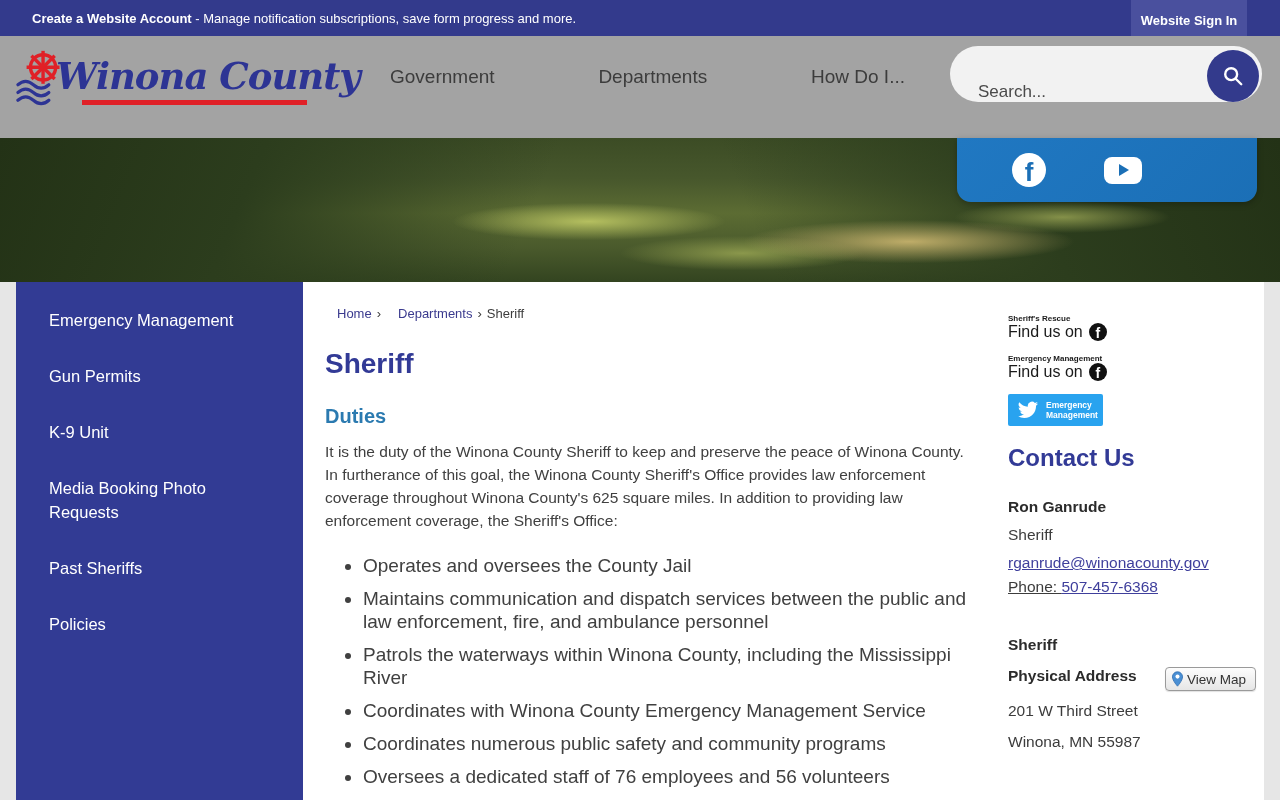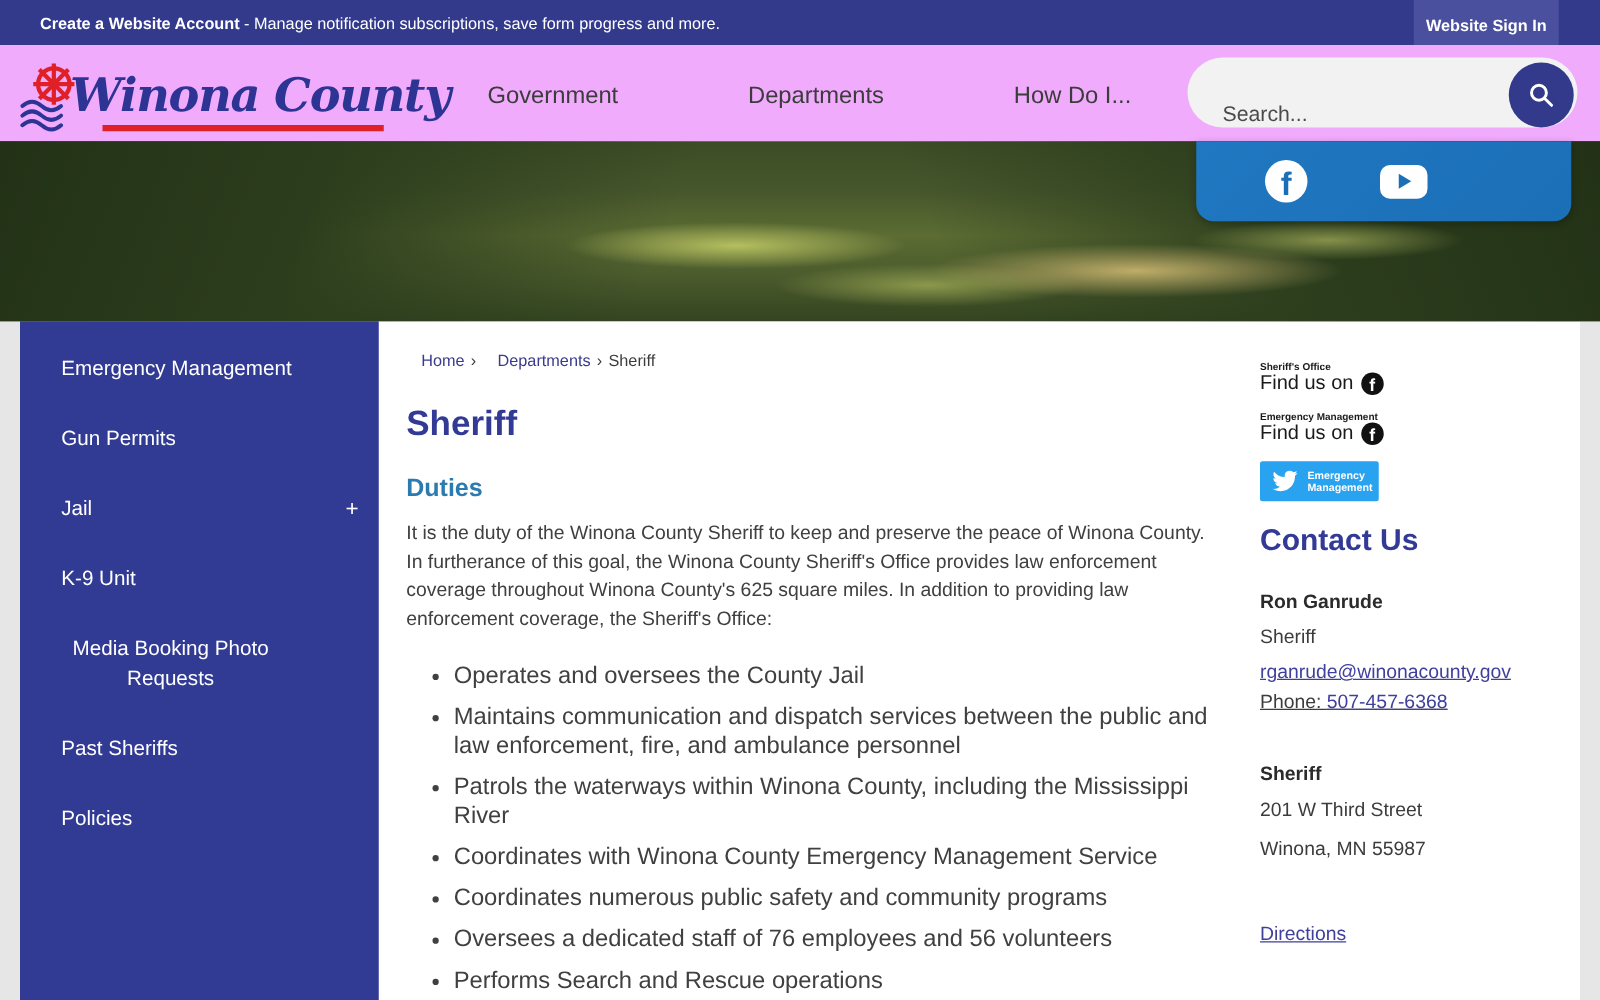--- a/index.html
+++ b/index.html
@@ -6,21 +6,21 @@
   html,body { width:1280px; height:800px; overflow:hidden; }
   body { font-family:"Liberation Sans", sans-serif; background:#e6e6e6; position:relative; }
 
   
   .topbar { height:36px; background:#333a8c; color:#fff; display:flex; align-items:center; position:relative; }
   .topbar-msg { margin-left:32px; font-size:13px; }
   .topbar-msg b { font-weight:bold;margin-top:28px; }
   .signin-btn { position:absolute; right:33px; top:0; height:40px; width:116px; background:#4a509e; color:#fff; border:none; font-size:13px; font-weight:bold; font-family:"Liberation Sans",sans-serif; cursor:pointer; }
 
   
-  .header { height:77px; background:#f0abfc; position:relative; display:flex; align-items:center; }
+  .header { height:102px; background:#a3a3a3; position:relative; display:flex; align-items:center; }
   .logo { position:absolute; left:14px; top:8px; width:310px; height:66px; }
   .logo-mark { position:absolute; left:0; top:2px; width:62px; height:62px; }
   .logo-text { position:absolute; left:42px; top:10px; font-family:"DejaVu Serif", serif; font-style:italic; font-weight:bold; font-size:37px; color:#2d3494; letter-spacing:-1px; white-space:nowrap; }
   .logo-underline { position:absolute; left:68px; top:56px; width:225px; height:5px; background:#e02027; }
   .main-nav { position:absolute; left:360px; top:0; width:575px; height:82px; display:flex; align-items:center; justify-content:space-between; padding:0 30px; }
   .nav-item { font-size:19px; color:#3c3c3c; font-weight:500; cursor:pointer; white-space:nowrap; }
   .search-wrap { position:absolute; right:18px; top:10px; width:312px; height:56px; background:#f2f2f2; border-radius:28px; display:flex; align-items:flex-end; }
   .search-input { flex:1; border:none; background:transparent; outline:none; margin-left:28px; font-size:17px; color:#4a4a4a; font-family:"Liberation Sans",sans-serif; }
   .search-input::placeholder { color:#4a4a4a; opacity:1; }
   .search-btn { width:52px; height:52px; border-radius:50%; background:#333a8c; border:none; margin-right:3px; display:flex; align-items:center; justify-content:center; cursor:pointer; flex:0 0 auto; }
@@ -139,28 +139,24 @@
 <div class="content">
 
   <div class="sidebar">
     <div class="side-item">
         <span>Emergency Management</span>
       </div>
     <div class="side-item">
         <span>Gun Permits</span>
       </div>
     <div class="side-item">
-        <span>Jail</span>
-        <span class="side-plus">+</span>
-      </div>
-    <div class="side-item">
         <span>K-9 Unit</span>
       </div>
     <div class="side-item">
-        <span style="max-width:175px;display:inline-block;text-align:center;">Media Booking Photo Requests</span>
+        <span style="max-width:175px;display:inline-block;">Media Booking Photo Requests</span>
       </div>
     <div class="side-item">
         <span>Past Sheriffs</span>
       </div>
     <div class="side-item">
         <span>Policies</span>
       </div>
 
   </div>
 
@@ -182,21 +178,21 @@
       <li>Coordinates numerous public safety and community programs</li>
       <li>Oversees a dedicated staff of 76 employees and 56 volunteers</li>
       <li>Performs Search and Rescue operations</li>
     </ul>
 
   </div>
 
   <div class="right-col">
 
     <div>
-      <div class="findus-label">Sheriff's Office</div>
+      <div class="findus-label">Sheriff's Rescue</div>
       <div class="findus-row">
         <span class="findus-text">Find us on</span>
         <span class="fb-black">f</span>
       </div>
     </div>
 
     <div>
       <div class="findus-label">Emergency Management</div>
       <div class="findus-row">
         <span class="findus-text">Find us on</span>
@@ -218,20 +214,30 @@
 
     <div class="c-name">Ron Ganrude</div>
     <div class="c-role">Sheriff</div>
     <a class="c-link">rganrude@winonacounty.gov</a>
     <div class="c-phone">
       <span>Phone: </span><a>507-457-6368</a>
     </div>
 
     <div class="c-dept">Sheriff</div>
 
+    <div class="addr-row">
+      <span class="addr-label">Physical Address</span>
+      <button class="viewmap-btn">
+        <svg width="13" height="16" viewBox="0 0 24 30">
+          <path fill="#4a8fd4" stroke="#2d6cb0" stroke-width="1.5" d="M12 1.5a9.5 9.5 0 0 0-9.5 9.5c0 7 9.5 17.5 9.5 17.5S21.5 18 21.5 11A9.5 9.5 0 0 0 12 1.5z"></path>
+          <circle cx="12" cy="10.5" r="3.8" fill="#fff"></circle>
+        </svg>
+        <span>View Map</span>
+      </button>
+    </div>
     <div class="addr-line">201 W Third Street</div>
     <div class="addr-line">Winona, MN 55987</div>
 
     <a class="directions">Directions</a>
 
     
   </div>
 </div>
 
 </body></html>

